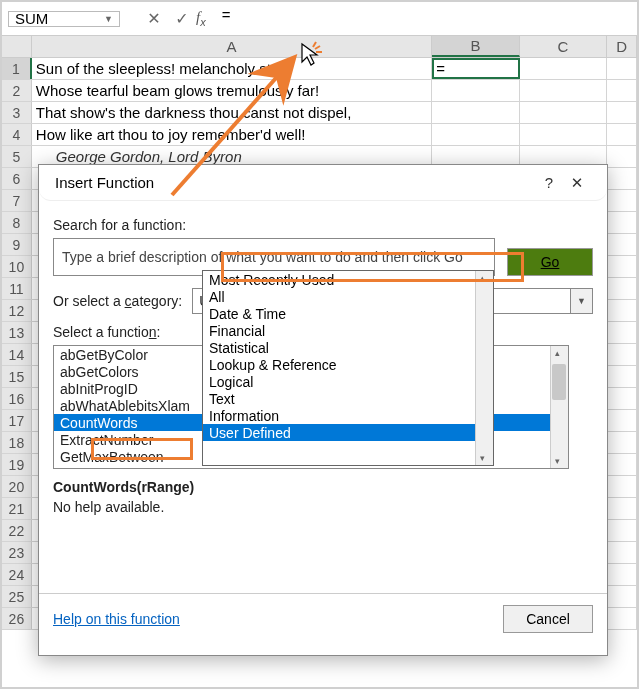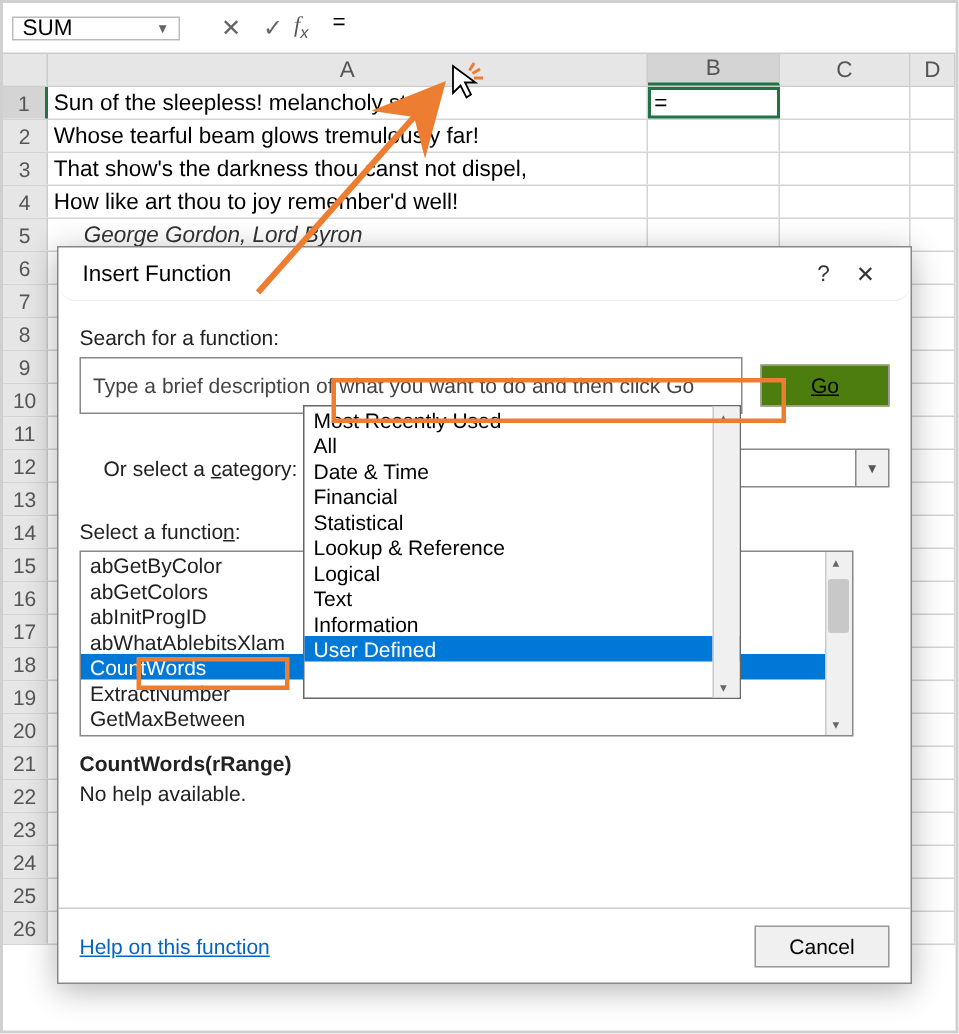--- a/index.html
+++ b/index.html
@@ -32,26 +32,26 @@
 .italic { font-style: italic; padding-left: 24px; color: #333; }
 
 
 .dialog { position: absolute; left: 36px; top: 162px; width: 570px; height: 492px; background: #fff; border: 1px solid #888; box-shadow: 0 4px 20px rgba(0,0,0,0.3); }
 .dlg-title { height: 36px; display: flex; align-items: center; padding: 0 16px; font-size: 15px; border-bottom: 1px solid #eee; border-radius: 12px; }
 .dlg-title .sp { flex: 1; }
 .dlg-title .q { width: 28px; text-align: center; font-size: 15px; color: #333; }
 .dlg-title .x { width: 28px; text-align: center; font-size: 15px; color: #333; }
 .dlg-body { padding: 10px 14px; font-size: 14px; color: #222; }
 .dlg-body label { display: block; margin: 6px 0 5px; }
-.search-row { display: flex; gap: 12px; align-items: center; margin-bottom: 12px; }
+.search-row { display: flex; gap: 12px; align-items: flex-end; margin-bottom: 12px; }
 .search-input { flex: 1; height: 38px; border: 1px solid #888; padding: 4px 8px; font-size: 14px; display: flex; align-items: center; color: #444; }
 .go-btn { width: 86px; height: 28px; border: 1px solid #999; background: #4d7c0f; font-size: 14px; }
 .go-btn span { text-decoration: underline; }
 .cat-row { display: flex; align-items: center; gap: 10px; margin-bottom: 10px; position: relative; }
-.cat-row label { margin: 16px; }
+.cat-row label { margin: 0; }
 .cat-row .u { text-decoration: underline; }
 .cat-select { flex: 1; height: 26px; border: 1px solid #888; padding: 0 6px; font-size: 14px; display: flex; align-items: center; position: relative; }
 .cat-select .dd { position: absolute; right: 0; top: 0; width: 22px; height: 100%; border-left: 1px solid #888; display: flex; align-items: center; justify-content: center; background: #f0f0f0; font-size: 9px; color: #555; }
 
 .func-list { width: 516px; height: 124px; border: 1px solid #888; overflow: hidden; position: relative; margin-bottom: 10px; }
 .func-list .item { height: 17px; padding: 0 6px; font-size: 14px; display: flex; align-items: center; }
 .func-list .item.sel { background: #0078d7; color: #fff; }
 .func-list .sb { position: absolute; right: 0; top: 0; width: 18px; height: 100%; background: #f0f0f0; border-left: 1px solid #ccc; }
 .func-list .sb::before { content:"▴"; position: absolute; top: 2px; left: 4px; font-size: 9px; color: #666;}
 .func-list .sb::after { content:"▾"; position: absolute; bottom: 2px; left: 4px; font-size: 9px; color: #666;}
@@ -60,21 +60,21 @@
 .dropdown-overlay { position: absolute; left: 200px; top: 268px; width: 292px; height: 196px; background: #fff; border: 1px solid #666; z-index: 5; font-size: 14px; }
 .dropdown-overlay .opt { height: 17px; padding: 0 6px; display: flex; align-items: center; }
 .dropdown-overlay .opt.sel { background: #0078d7; color: #fff; }
 .dropdown-overlay .sb { position: absolute; right: 0; top: 0; width: 18px; height: 100%; background: #f0f0f0; border-left: 1px solid #ccc; }
 .dropdown-overlay .sb::before { content:"▴"; position: absolute; top: 2px; left: 4px; font-size: 9px; color: #666;}
 .dropdown-overlay .sb::after { content:"▾"; position: absolute; bottom: 2px; left: 4px; font-size: 9px; color: #666;}
 
 .sig { font-weight: bold; font-size: 14px; margin: 6px 0 4px; }
 .nohelp { font-size: 14px; margin-bottom: 40px; }
 
-.dlg-footer { position: absolute; bottom: 0; left: 0; right: 0; height: 50px; border-top: 1px solid #ccc; display: flex; align-items: center; padding: 0 14px; gap: 10px; }
+.dlg-footer { position: absolute; bottom: 12px; left: 0; right: 0; height: 50px; border-top: 1px solid #ccc; display: flex; align-items: center; padding: 0 14px; gap: 10px; }
 .help-link { color: #0563c1; text-decoration: underline; font-size: 14px; }
 .dlg-footer .sp { flex: 1; }
 .dlg-btn { width: 90px; height: 28px; border: 1px solid #999; background: #f0f0f0; font-size: 14px; }
 .dlg-btn.ok { border: 2px solid #0078d7; }
 
 
 .cursor-click { position: absolute; left: 296px; top: 38px; width: 26px; height: 28px; z-index: 20; pointer-events: none; }
 
 .arrow { position: absolute; left: 150px; top: 48px; width: 160px; height: 158px; z-index: 15; pointer-events: none; }
 

